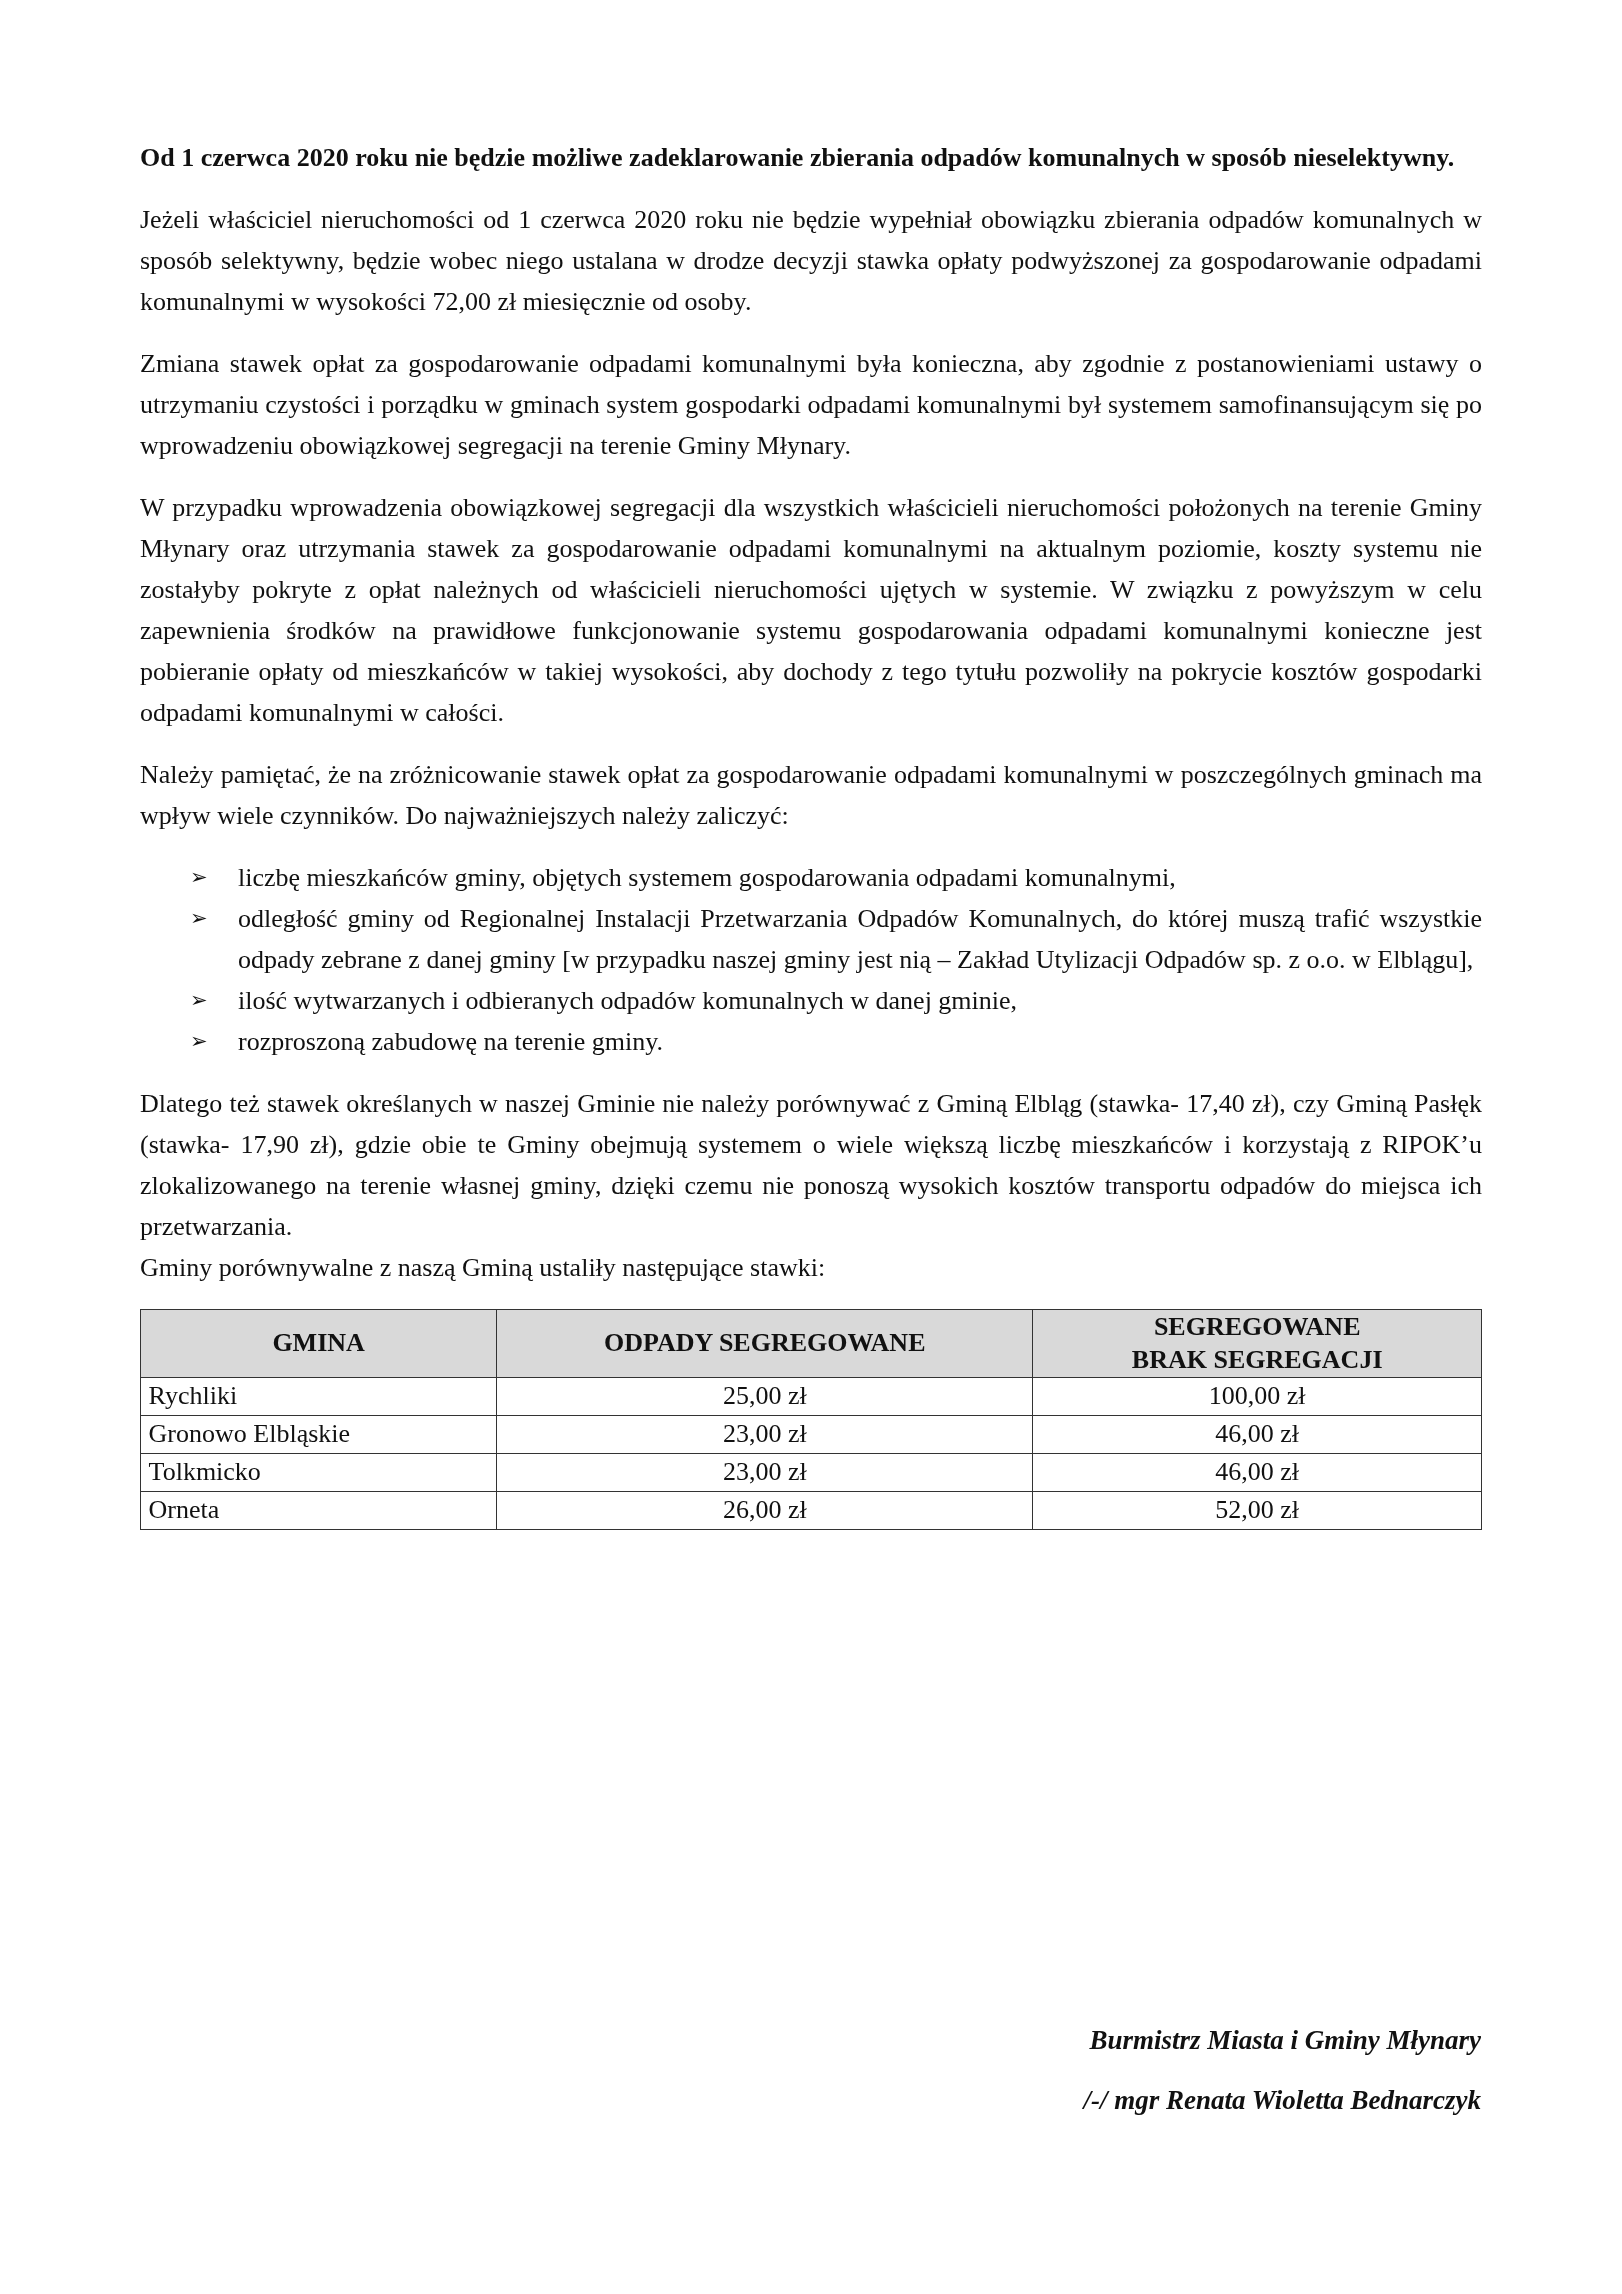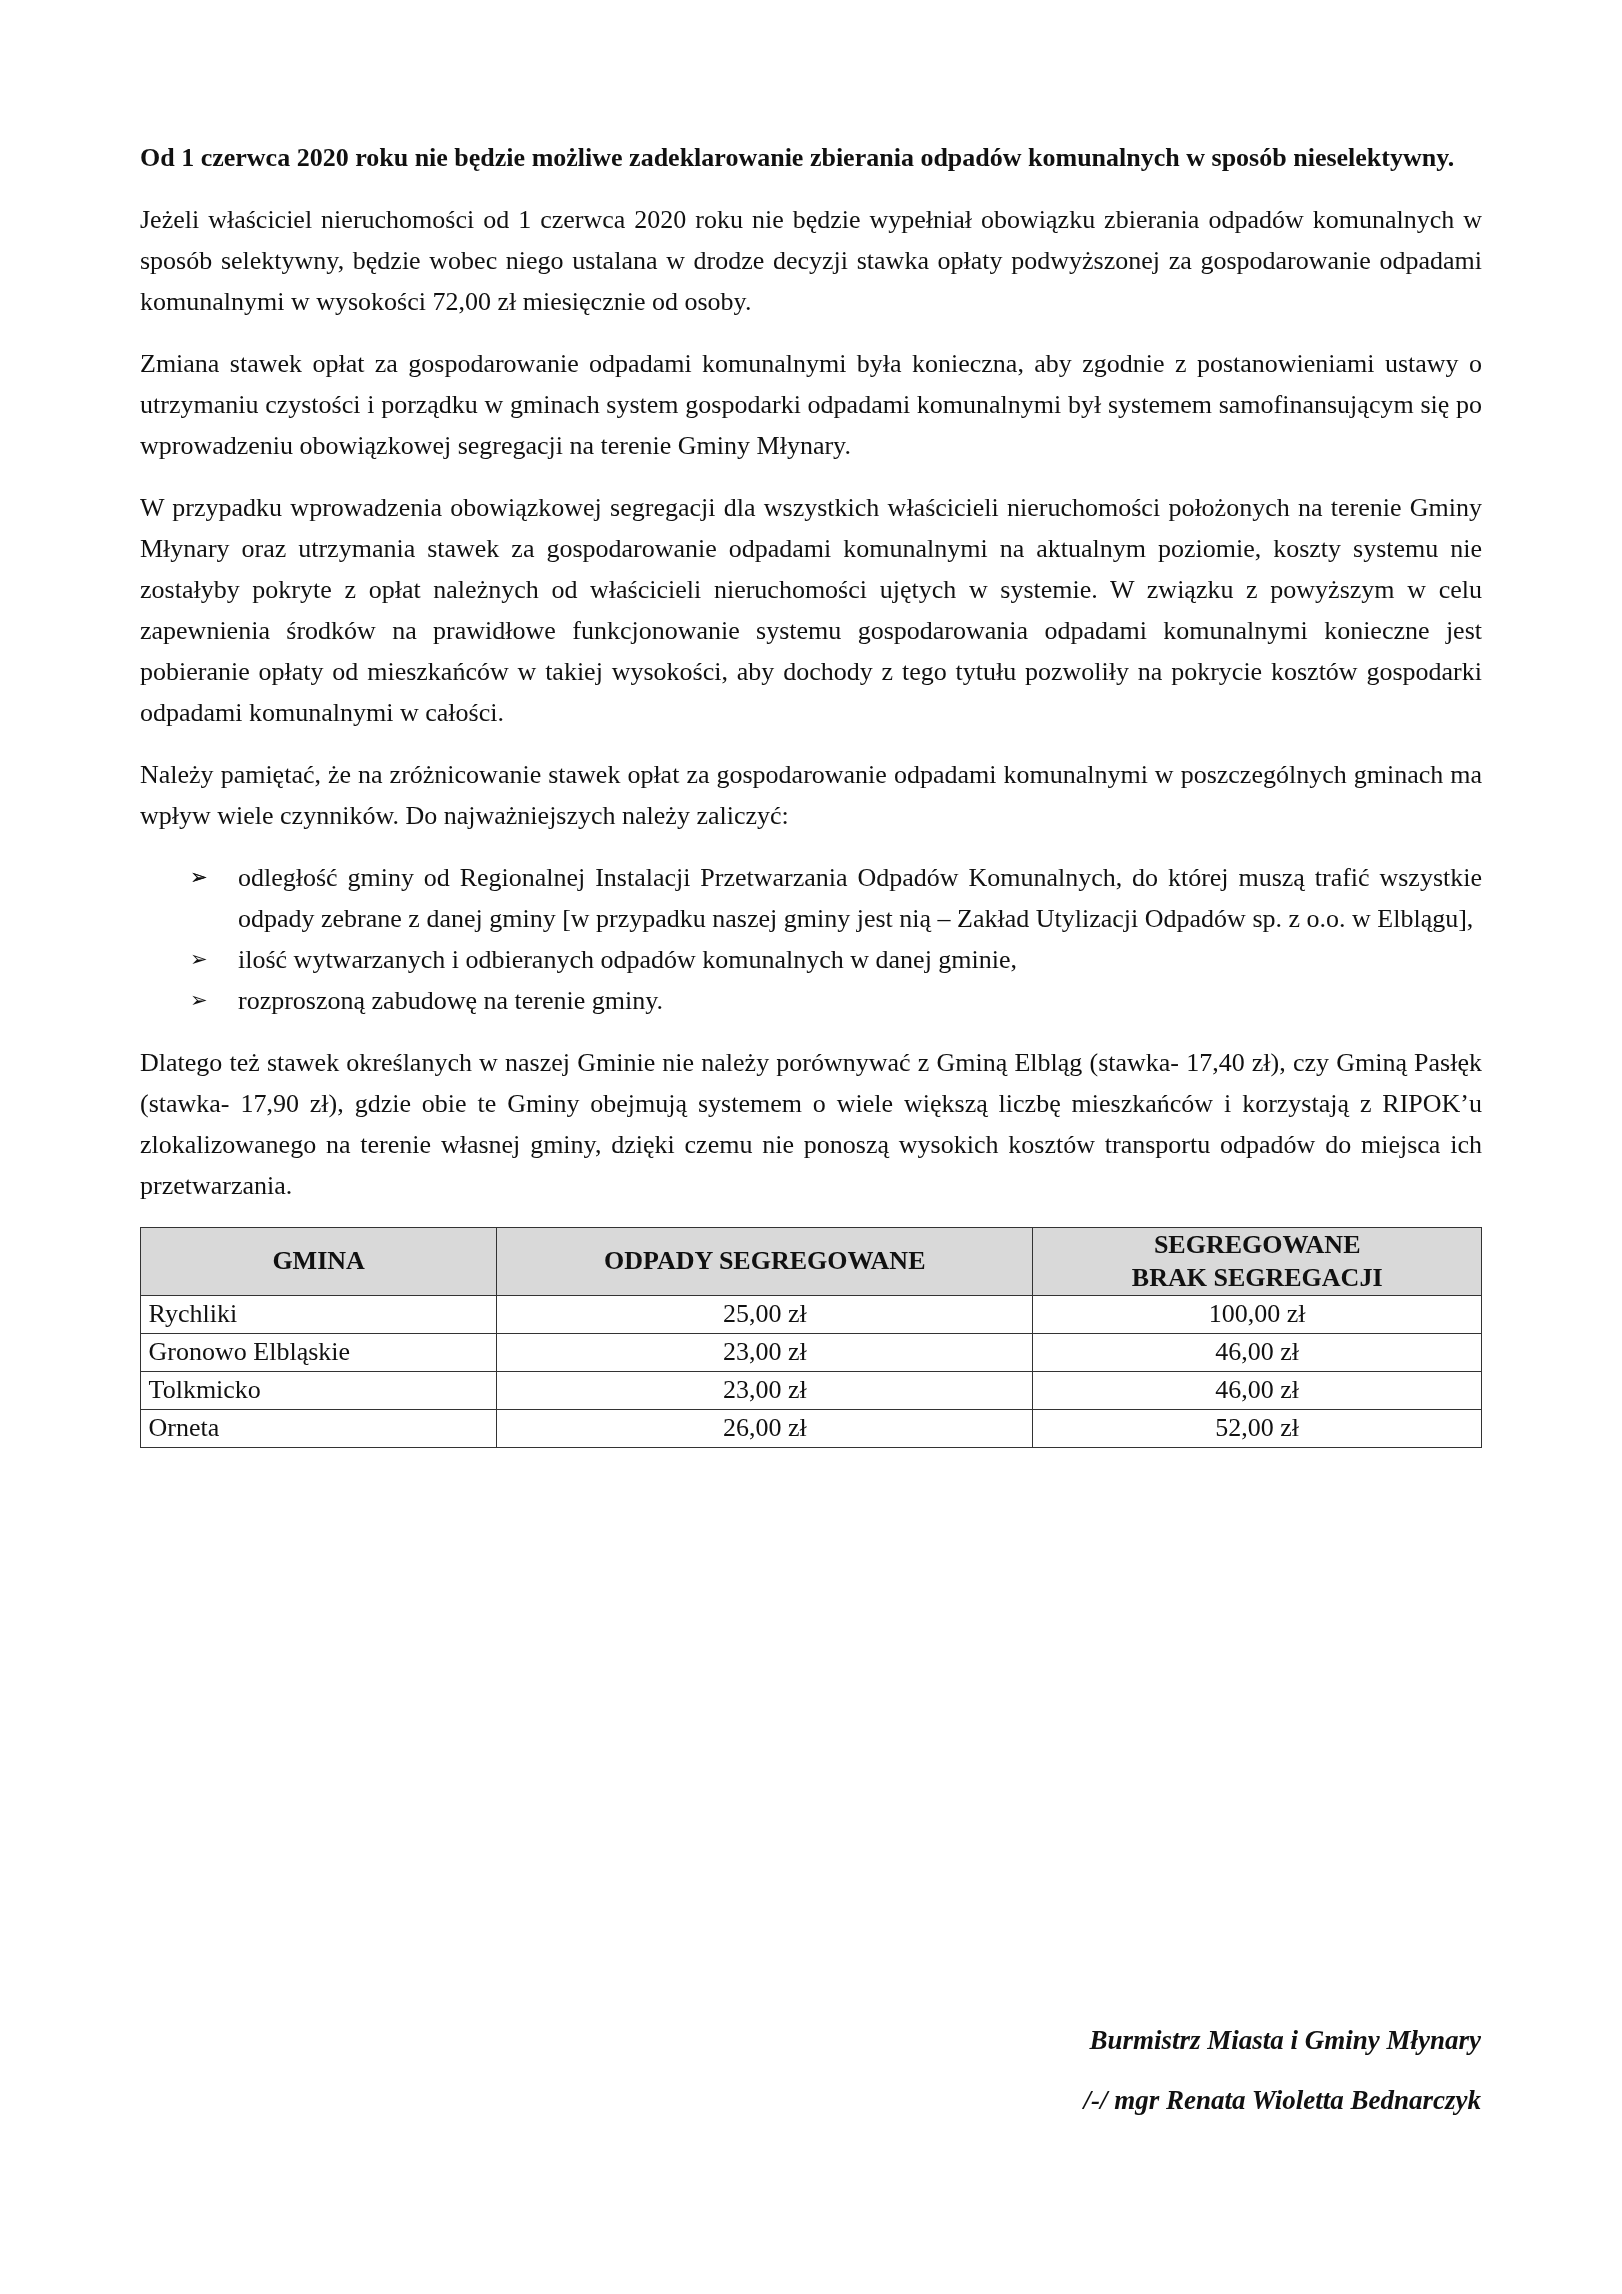--- a/index.html
+++ b/index.html
@@ -27,27 +27,28 @@
 <body>
 
 <div class="page">
   <p class="lead">Od 1 czerwca 2020 roku nie będzie możliwe zadeklarowanie zbierania odpadów komunalnych w sposób nieselektywny.</p>
   <p class="gap">Jeżeli właściciel nieruchomości od 1 czerwca 2020 roku nie będzie wypełniał obowiązku zbierania odpadów komunalnych w sposób selektywny, będzie wobec niego ustalana w drodze decyzji stawka opłaty podwyższonej za gospodarowanie odpadami komunalnymi w wysokości 72,00 zł miesięcznie od osoby.</p>
   <p class="gap">Zmiana stawek opłat za gospodarowanie odpadami komunalnymi była konieczna, aby zgodnie z postanowieniami ustawy o utrzymaniu czystości i porządku w gminach system gospodarki odpadami komunalnymi był systemem samofinansującym się po wprowadzeniu obowiązkowej segregacji na terenie Gminy Młynary.</p>
   <p class="gap">W przypadku wprowadzenia obowiązkowej segregacji dla wszystkich właścicieli nieruchomości położonych na terenie Gminy Młynary oraz utrzymania stawek za gospodarowanie odpadami komunalnymi na aktualnym poziomie, koszty systemu nie zostałyby pokryte z opłat należnych od właścicieli nieruchomości ujętych w systemie. W związku z powyższym w celu zapewnienia środków na prawidłowe funkcjonowanie systemu gospodarowania odpadami komunalnymi konieczne jest pobieranie opłaty od mieszkańców w takiej wysokości, aby dochody z tego tytułu pozwoliły na pokrycie kosztów gospodarki odpadami komunalnymi w całości.</p>
   <p class="gap">Należy pamiętać, że na zróżnicowanie stawek opłat za gospodarowanie odpadami komunalnymi w poszczególnych gminach ma wpływ wiele czynników. Do najważniejszych należy zaliczyć:</p>
 
   <ul class="bullets">
-    <li><span class="arrow">➢</span></li>
+    <li><span class="arrow">➢</span><span>liczbę mieszkańców gminy, objętych systemem gospodarowania odpadami komunalnymi,</span></li>
     <li><span class="arrow">➢</span><span>odległość gminy od Regionalnej Instalacji Przetwarzania Odpadów Komunalnych, do której muszą trafić wszystkie odpady zebrane z danej gminy [w przypadku naszej gminy jest nią – Zakład Utylizacji Odpadów sp. z o.o. w Elblągu],</span></li>
     <li><span class="arrow">➢</span><span>ilość wytwarzanych i odbieranych odpadów komunalnych w danej gminie,</span></li>
     <li><span class="arrow">➢</span><span>rozproszoną zabudowę na terenie gminy.</span></li>
   </ul>
 
   <p class="gap">Dlatego też stawek określanych w naszej Gminie nie należy porównywać z Gminą Elbląg (stawka- 17,40 zł), czy Gminą Pasłęk (stawka- 17,90 zł), gdzie obie te Gminy obejmują systemem o wiele większą liczbę mieszkańców i korzystają z RIPOK’u zlokalizowanego na terenie własnej gminy, dzięki czemu nie ponoszą wysokich kosztów transportu odpadów do miejsca ich przetwarzania.</p>
+  <p>Gminy porównywalne z naszą Gminą ustaliły następujące stawki:</p>
 
   <table class="rates">
     <thead>
       <tr>
         <th class="c1">GMINA</th>
         <th class="c2">ODPADY SEGREGOWANE</th>
         <th><span>SEGREGOWANE</span><br><span>BRAK SEGREGACJI</span></th>
       </tr>
     </thead>
     <tbody>

